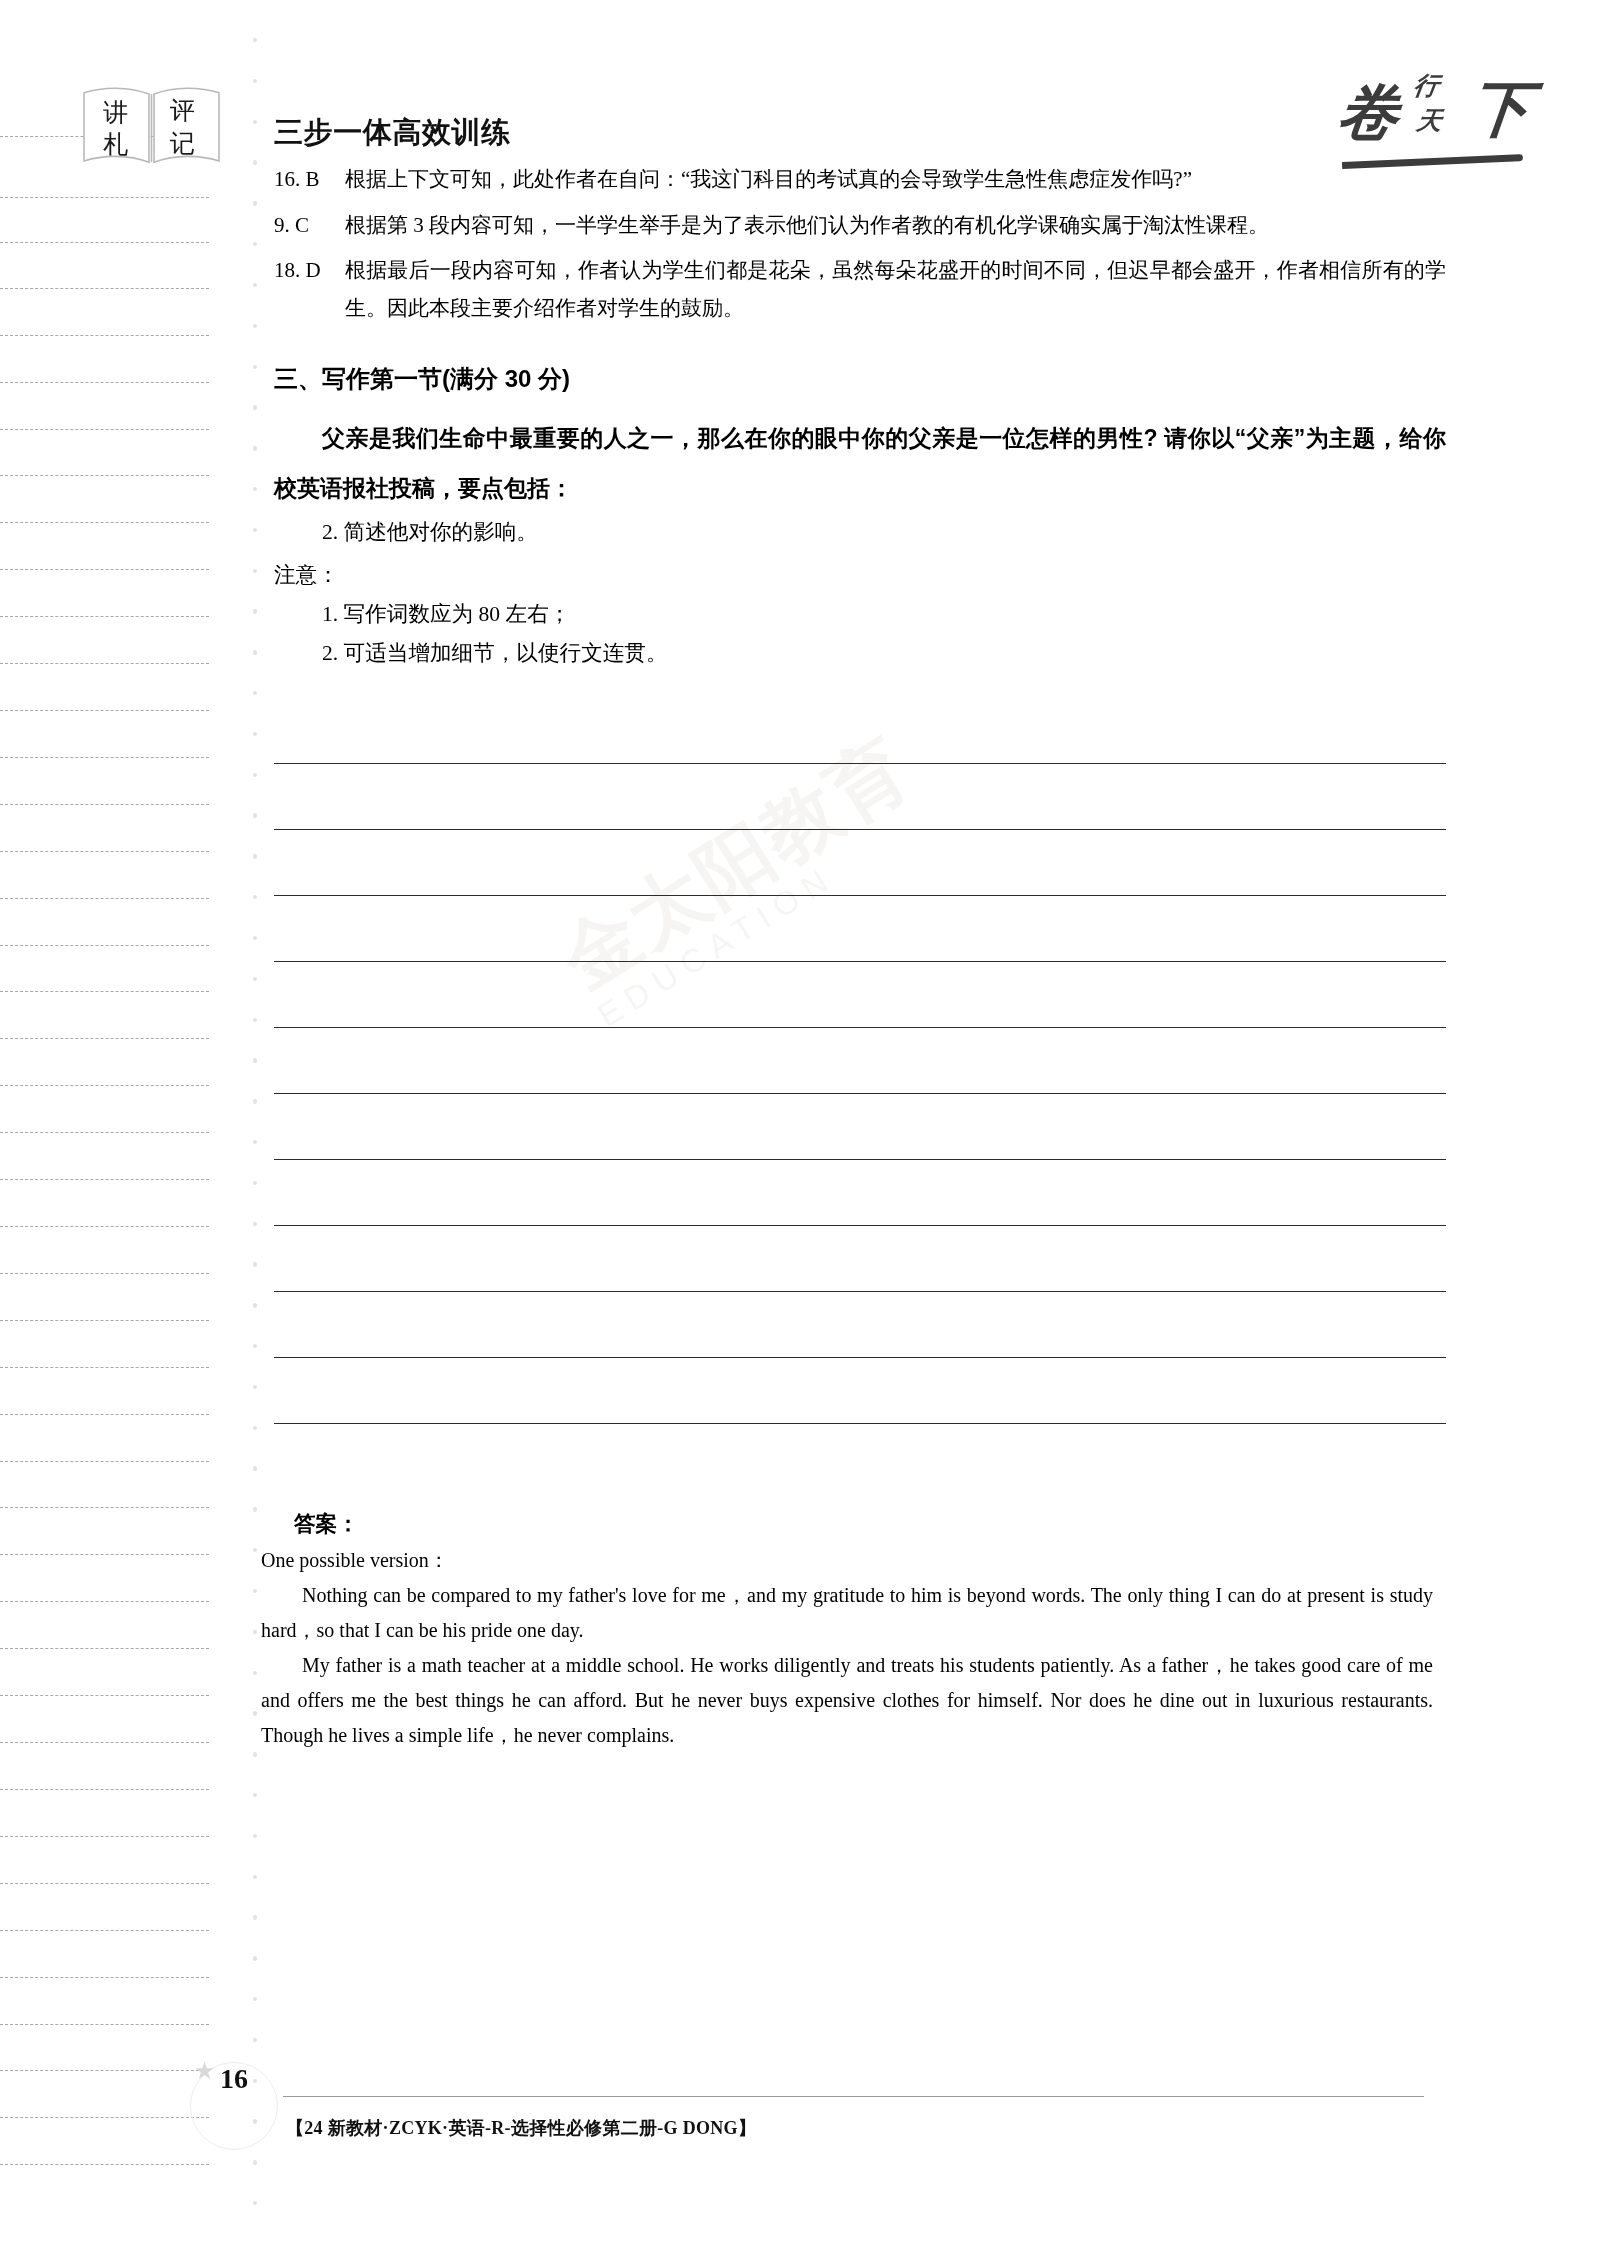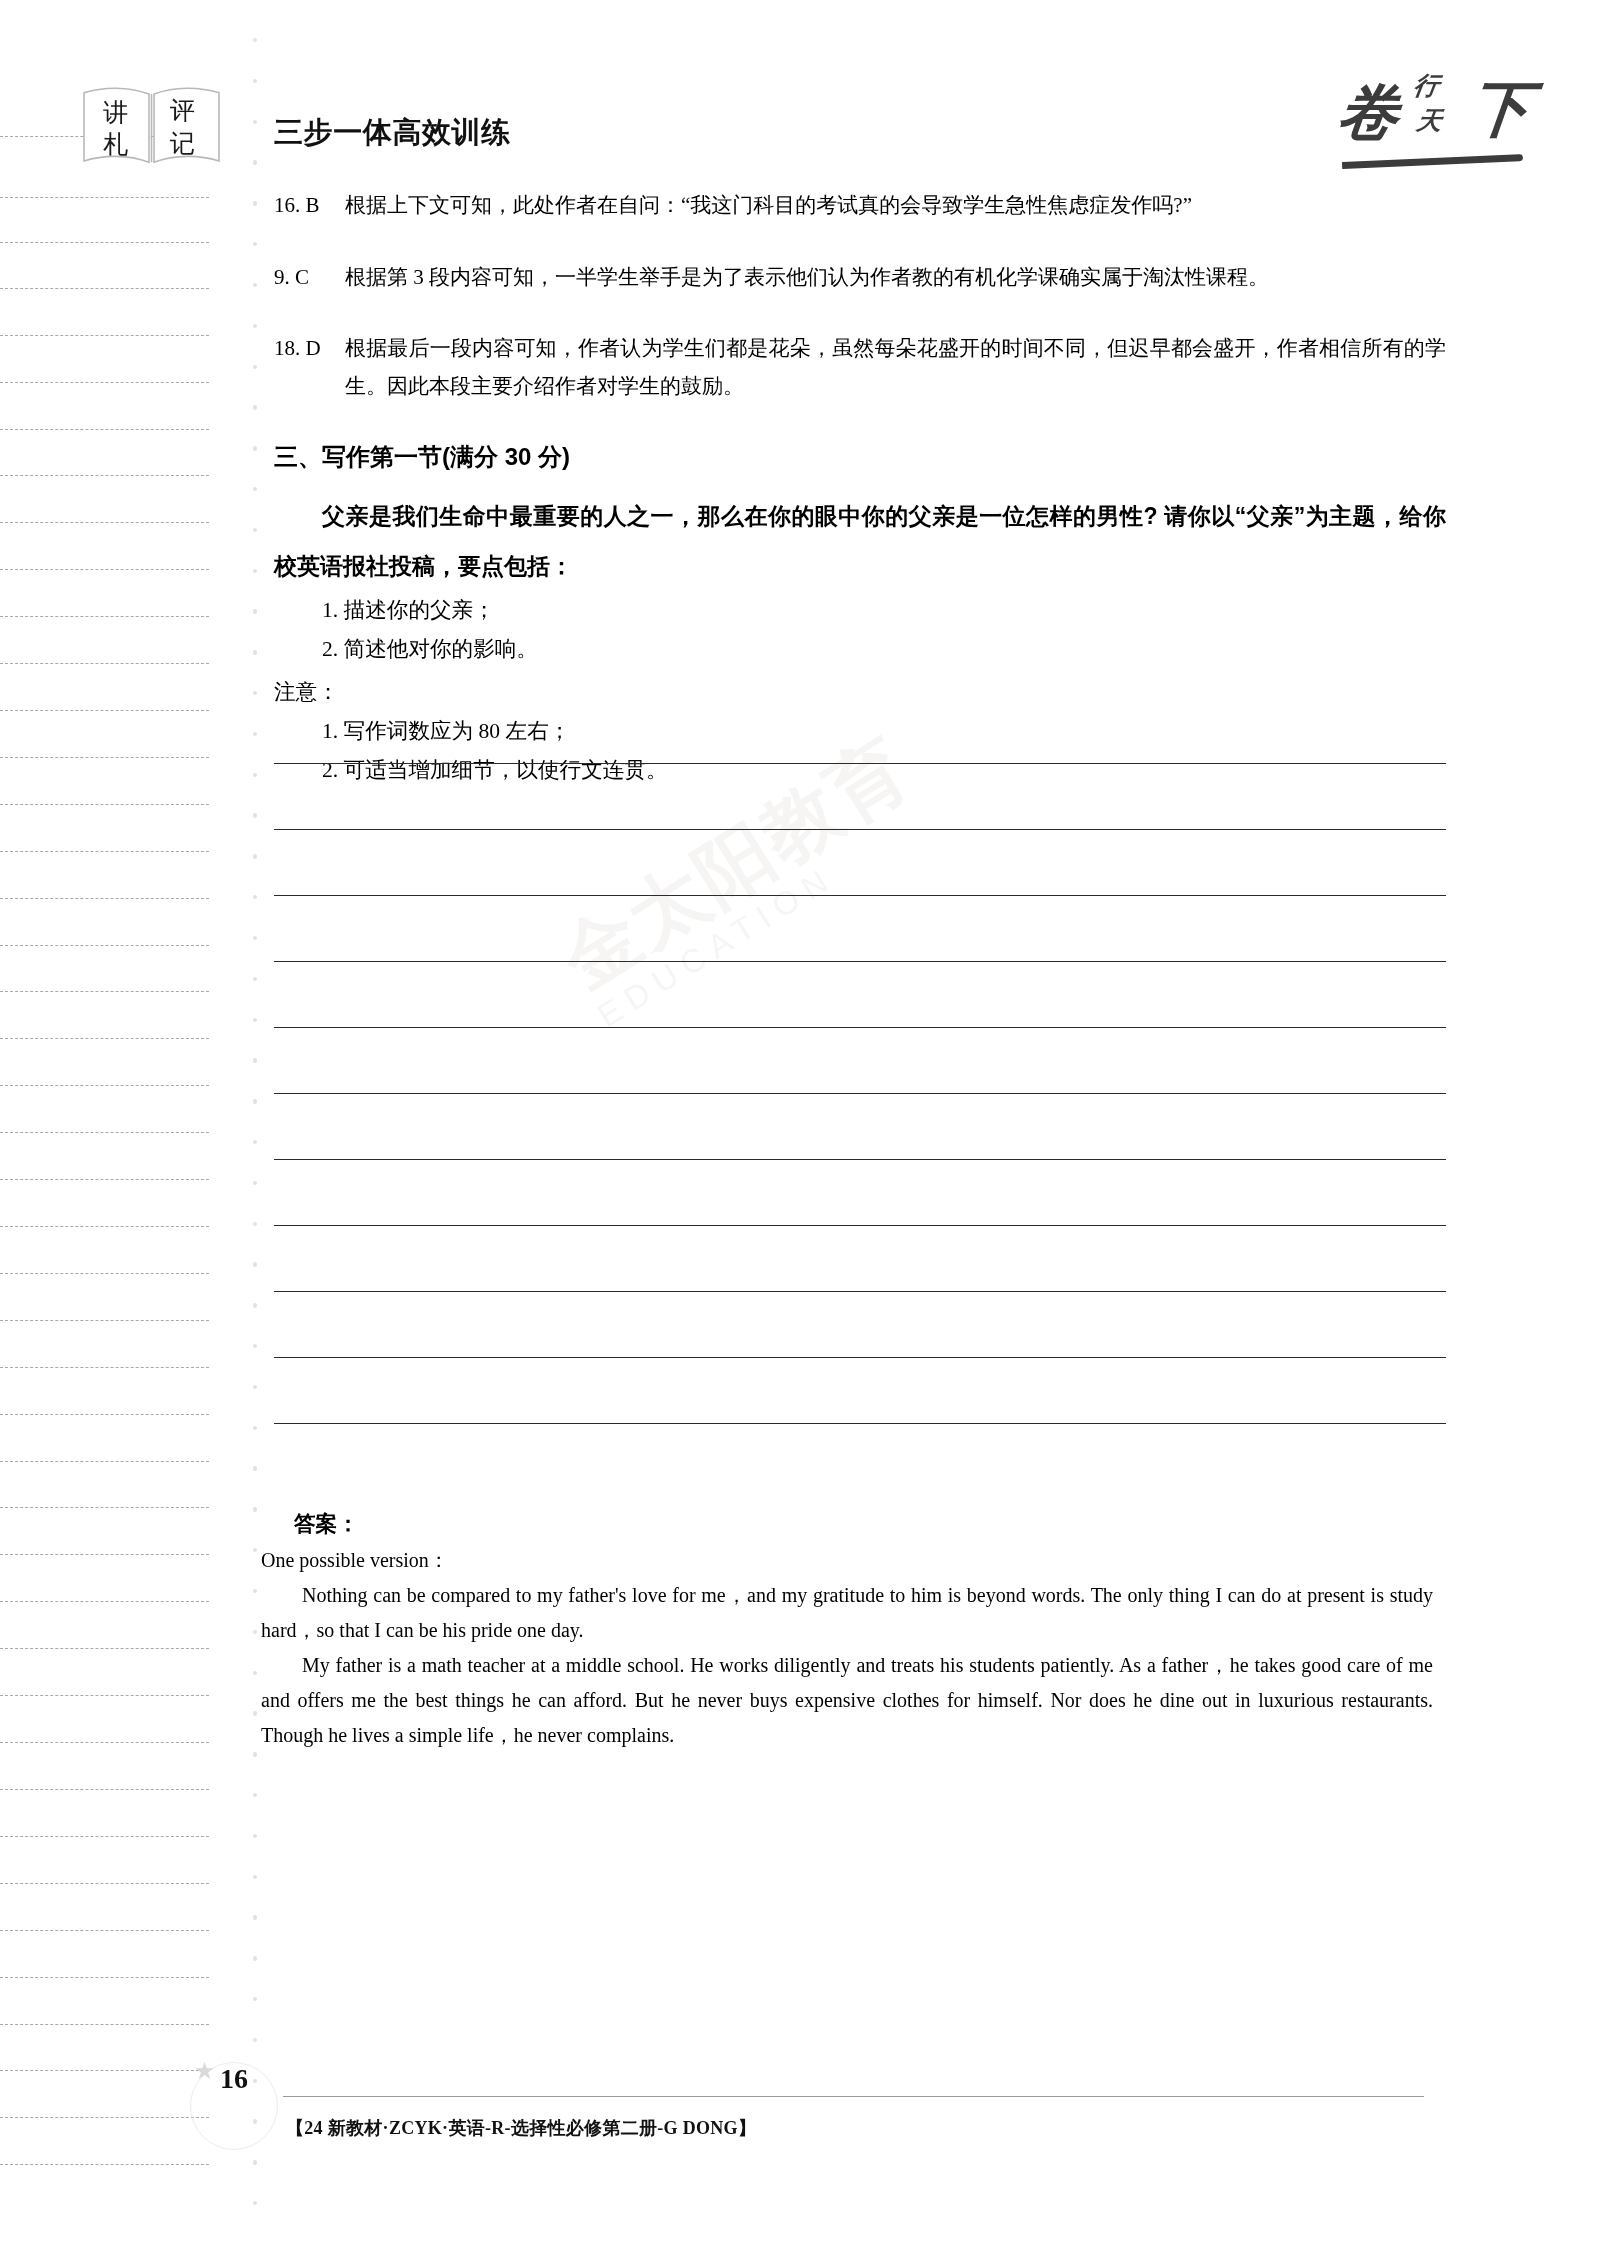--- a/index.html
+++ b/index.html
@@ -143,21 +143,20 @@
     left: 274px;
     top: 160px;
     width: 1172px;
   }
 
   .cn {
     font-family: "Liberation Serif", "DejaVu Serif", serif;
     font-size: 21px;
     line-height: 38px;
     color: #000000;
-    margin-top: 26px;
   }
 
   .ans-item {
     display: flex;
     align-items: flex-start;
     margin-bottom: 7.6px;
   }
   .ans-key {
     flex: 0 0 71px;
     font-size: 21px;
@@ -462,21 +461,20 @@
 
     <div class="ans-item">
       <div class="ans-key cn">18. D</div>
       <div class="ans-body cn">根据最后一段内容可知，作者认为学生们都是花朵，虽然每朵花盛开的时间不同，但迟早都会盛开，作者相信所有的学生。因此本段主要介绍作者对学生的鼓励。</div>
     </div>
 
     <div class="section-heading">三、写作第一节(满分 30 分)</div>
 
     <div class="prompt">父亲是我们生命中最重要的人之一，那么在你的眼中你的父亲是一位怎样的男性?  请你以“父亲”为主题，给你校英语报社投稿，要点包括：</div>
 
-    <div class="req-line">1. 描述你的父亲；</div>
     <div class="req-line">2. 简述他对你的影响。</div>
 
     <div class="notes-label">注意：</div>
 
     <div class="req-line">1. 写作词数应为 80 左右；</div>
     <div class="req-line">2. 可适当增加细节，以使行文连贯。</div>
   </div>
 
   <div class="watermark">
     <div>金太阳教育</div>

